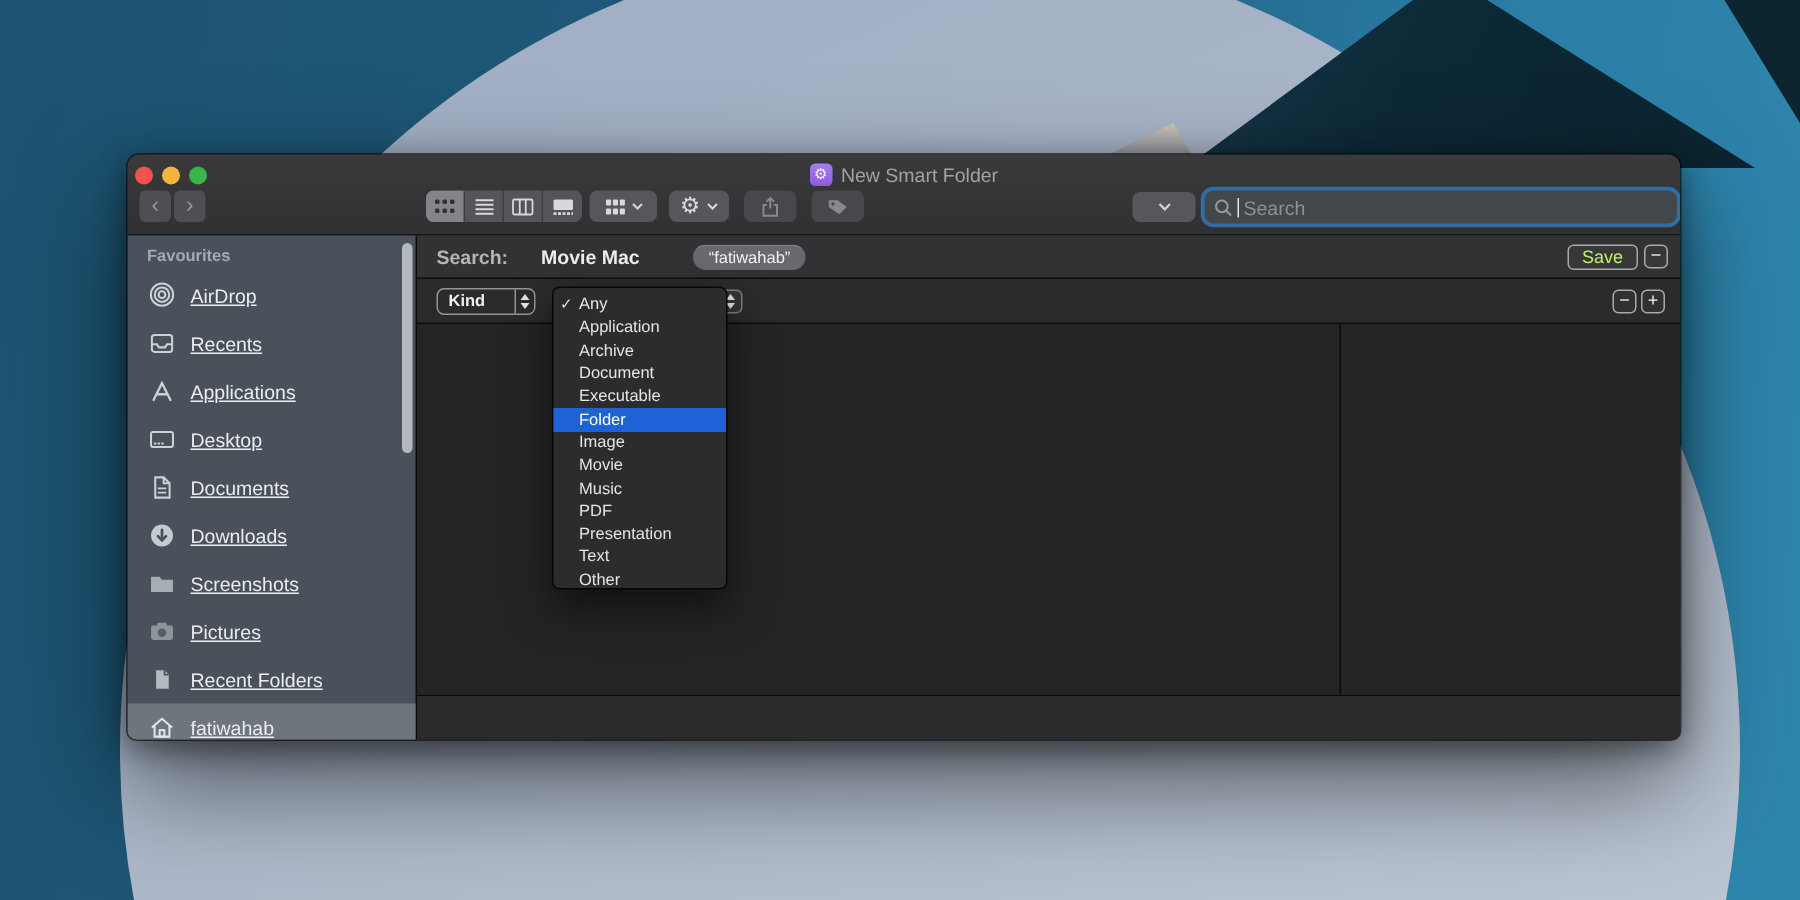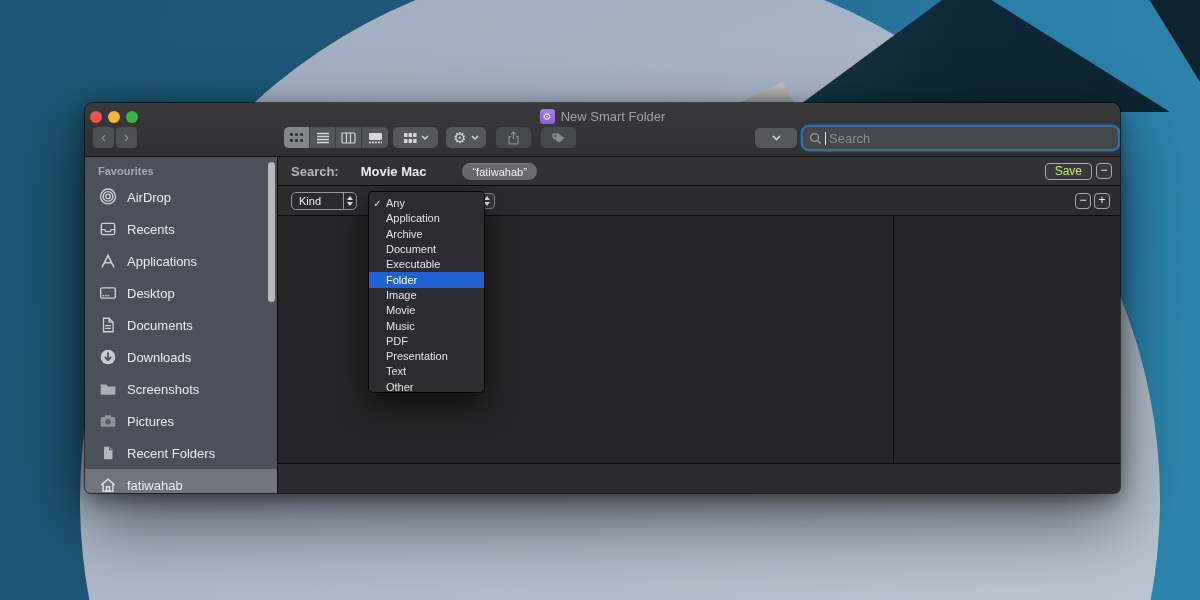--- a/index.html
+++ b/index.html
@@ -38,37 +38,37 @@
   #searchfield { position:absolute; top:24px; left:718px; width:315px; height:22px; border-radius:6px; background:#44474a;
                  box-shadow:0 0 0 2.5px #2e6da6; display:flex; align-items:center; padding:0 6px; gap:3px; }
   #searchfield input { flex:1; background:transparent; border:none; outline:none; color:#e8e8ea; font-size:13px; caret-color:#fff; font-family:inherit; }
   #searchfield input::placeholder { color:#8e9094; }
   .caret { width:1px; height:13px; background:#e6e6e8; }
 
   
   #body { position:absolute; top:54px; left:0; right:0; bottom:0; display:flex; }
   #sidebar { position:relative; width:193px; background:#4a515a; border-right:1px solid #0b0b0b; flex:none; }
   #fav-label { padding:8px 0 4px 13px; color:#a4aab1; font-size:11px; font-weight:bold; }
-  .side-item { height:32px; display:flex; align-items:center; padding-left:14px; gap:10px; color:#eaecef; font-size:13px; }
+  .side-item { height:32px; display:flex; align-items:center; padding-left:14px; gap:10px; color:#eaecef; font-size:13px;text-decoration:underline; }
   .side-item.sel { background:#6e757d; }
   .side-item svg { flex:none; }
   #side-scroll { position:absolute; right:2px; top:5px; width:7px; height:140px; border-radius:4px; background:#c3c7cb; opacity:.88; }
 
   #main { position:relative; flex:1; display:flex; flex-direction:column; background:#242426; }
   #search-row { height:29px; background:#323234; border-bottom:1px solid #0c0c0c; display:flex; align-items:center; padding:0 8px 0 13px; }
   #search-label { color:#b5b5b8; font-size:13px; font-weight:bold; }
   #scope { color:#ededef; font-size:13px; font-weight:bold; margin-left:22px; }
   #query-pill { margin-left:36px; height:17px; padding:0 10px; border-radius:9px; background:#67696c; border-top:1px solid #7d7f82;
                 color:#f2f2f4; font-size:11px; line-height:16px; }
   #save-btn { margin-left:auto; height:17px; padding:0 9px; border:1px solid #a9a9ac; border-radius:4px; color:#bef264; font-size:12px; line-height:15px; background:rgba(255,255,255,.03); }
   .sq-btn { width:16px; height:16px; border:1px solid #a9a9ac; border-radius:4px; color:#f2f2f4; font-size:12px; line-height:13px; text-align:center; background:rgba(255,255,255,.03); }
   #search-row .sq-btn { margin-left:4px; }
 
   #kind-row { height:30px; background:#2b2b2d; border-bottom:1px solid #0c0c0c; display:flex; align-items:center; padding:0 10px 0 13px; position:relative; }
-  #kind-select { width:66px; height:18px; border:1px solid #96969a; border-radius:5px; display:flex; align-items:center; color:#f0f0f2; font-size:11px; }
+  #kind-select { width:66px; height:18px; border:1px solid #96969a; border-radius:5px; display:flex; align-items:center; color:#f0f0f2; font-size:11px;font-weight:bold; }
   #kind-select .lbl { flex:1; padding-left:7px; }
   .stepper { width:13px; align-self:stretch; border-left:1px solid #96969a; display:flex; flex-direction:column; align-items:center; justify-content:center; gap:2px; }
   .tri-up { width:0; height:0; border-left:3px solid transparent; border-right:3px solid transparent; border-bottom:4px solid #e3e3e5; }
   .tri-down { width:0; height:0; border-left:3px solid transparent; border-right:3px solid transparent; border-top:4px solid #e3e3e5; }
   #hidden-stepper { position:absolute; left:201px; top:7px; width:16px; height:16px; border:1px solid #7e8084; border-radius:4px; background:#343638;
                     display:flex; flex-direction:column; align-items:center; justify-content:center; gap:2px; }
   #kind-row .right { margin-left:auto; display:flex; gap:3px; }
 
   #content { flex:1; position:relative; background:#242426; }
   #col-divider { position:absolute; left:615px; top:0; bottom:0; width:1px; background:#0a0a0a; }

